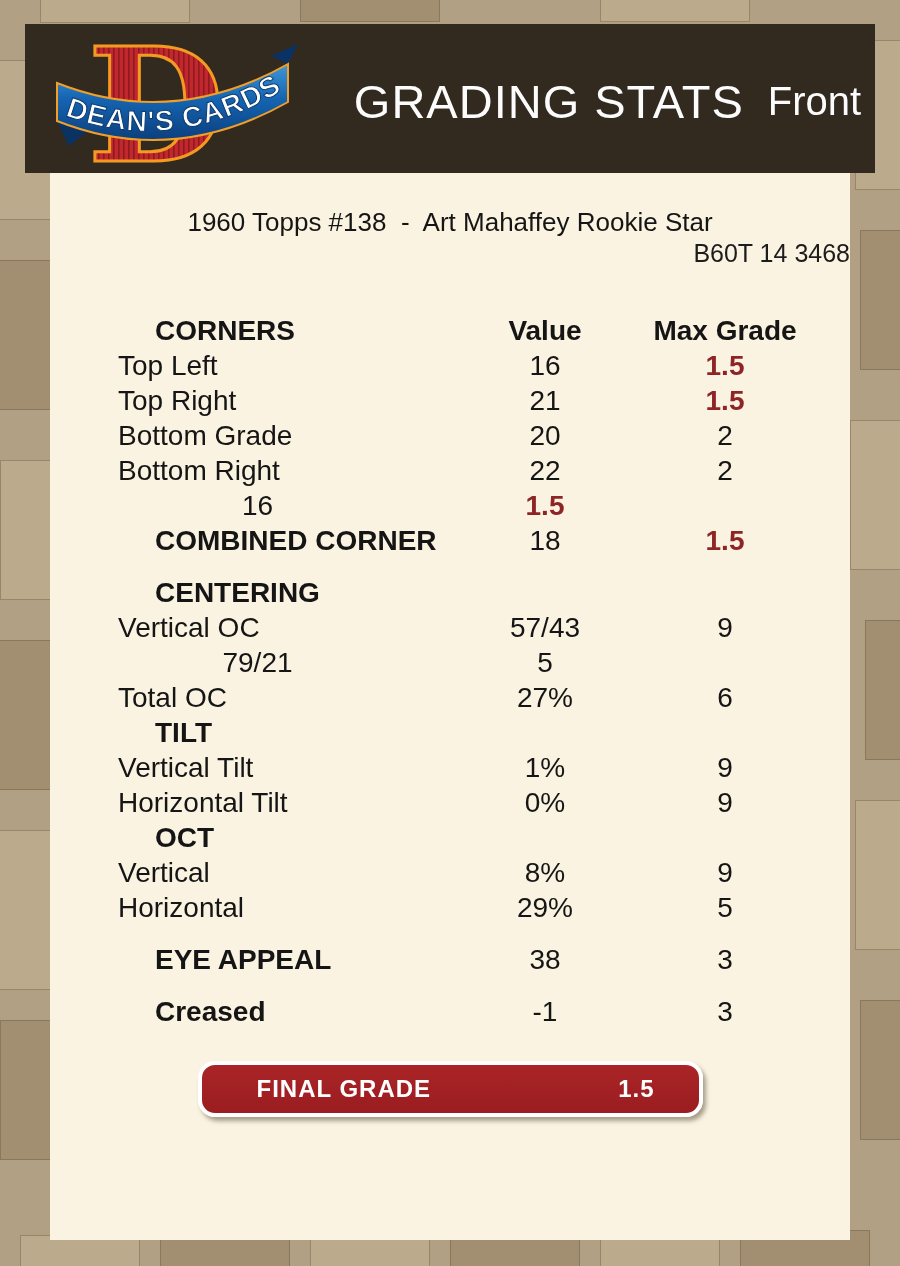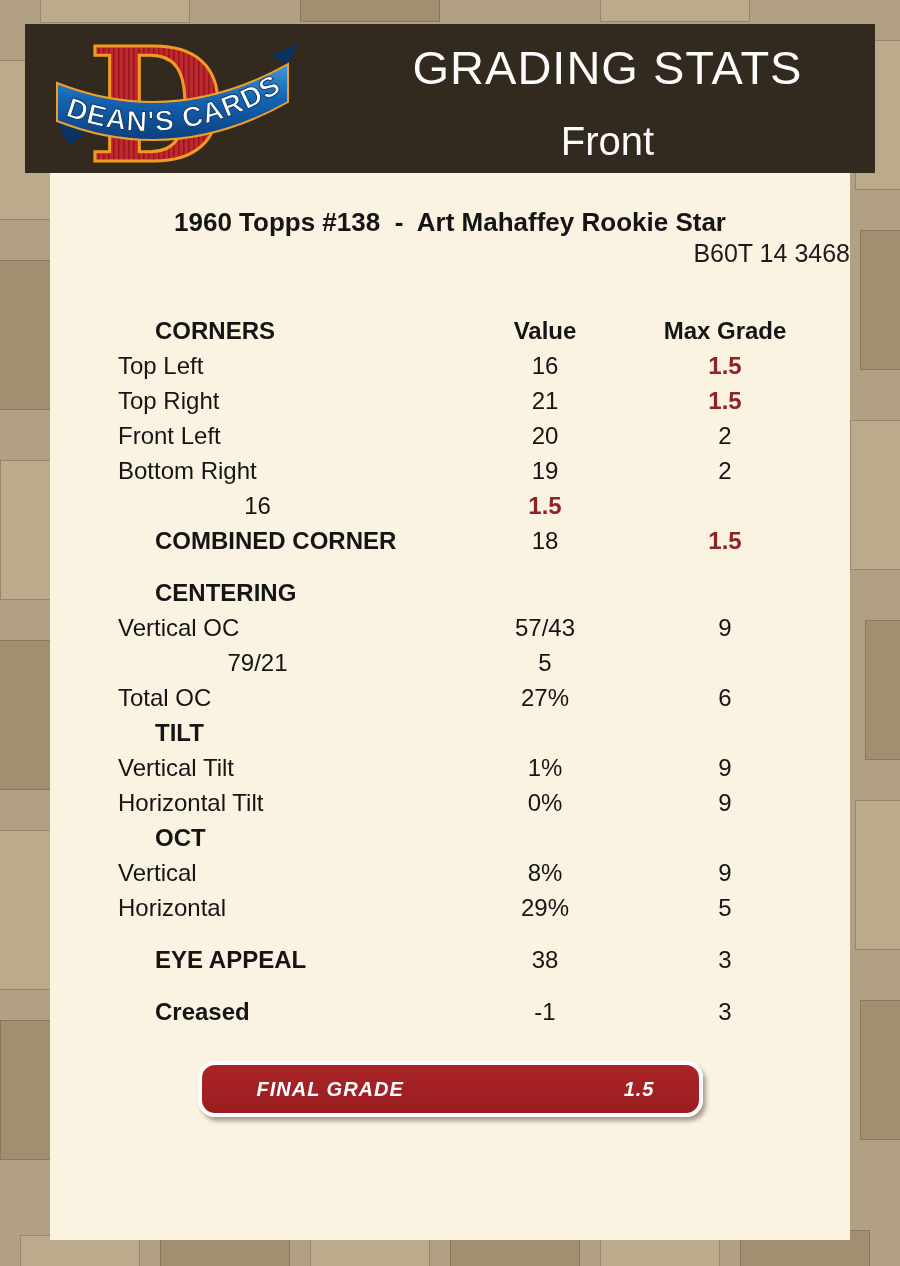--- a/index.html
+++ b/index.html
@@ -6,39 +6,39 @@
     --page-bg:#b1a084; --panel-bg:#faf3e1; --header-bg:#32291f;
     --accent-red:#8e2425; --button-red:#a02024; --text:#151515;
   }
   *{margin:0;padding:0;box-sizing:border-box;}
   html,body{width:900px;height:1266px;overflow:hidden;}
   body{font-family:"Liberation Sans",sans-serif;background:var(--page-bg);position:relative;}
   .bgcard{position:absolute;border:1px solid rgba(110,90,60,.45);background:rgba(215,195,160,.30);}
   .bgcard.dark{background:rgba(125,100,70,.28);}
   .header-bar{position:absolute;left:25px;top:24px;width:850px;height:149px;background:var(--header-bg);display:flex;align-items:center;}
   .logo{position:absolute;left:30px;top:4px;width:244px;height:140px;}
-  .titles{position:absolute;left:290px;top:0;width:585px;height:149px;display:flex;flex-direction:column;align-items:center;justify-content:center;gap:24px;padding-top:6px;}
+  .titles{position:absolute;left:290px;top:0;width:585px;height:149px;display:flex;flex-direction:row;align-items:center;justify-content:center;gap:24px;padding-top:6px;}
   .h-title{color:#fcfcfc;font-size:47px;letter-spacing:1px;}
   .h-sub{color:#fcfcfc;font-size:40px;}
   .panel{position:absolute;left:50px;top:173px;width:800px;height:1067px;background:var(--panel-bg);}
-  .card-title{margin-top:34px;text-align:center;font-size:26px;font-weight:bold;color:var(--text);height:31px;line-height:31px;}
+  .card-title{margin-top:34px;text-align:center;font-size:26px;font-weight:normal;color:var(--text);height:31px;line-height:31px;}
   .card-code{text-align:right;font-size:25px;color:#1c1c1c;height:31px;line-height:31px;}
   .gtable{margin-top:44px;}
-  .trow{display:grid;grid-template-columns:415px 160px 200px;height:35px;align-items:center;font-size:24px;color:var(--text);}
+  .trow{display:grid;grid-template-columns:415px 160px 200px;height:35px;align-items:center;font-size:28px;color:var(--text);}
   .cell.label{padding-left:105px;white-space:nowrap;}
   .cell.label.indent{padding-left:68px;}
   .cell.value,.cell.max{text-align:center;white-space:nowrap;}
   .bold{font-weight:bold;}
   .red{color:var(--accent-red);font-weight:bold;}
   .gap{height:17px;}
   .size-shift{transform:translateX(-50px);}
   .final-grade{margin:32px auto 0;width:505px;height:56px;border:4px solid #ffffff;border-radius:17px;
     background:linear-gradient(#aa2427,#9a1d20);box-shadow:3px 4px 4px rgba(100,88,70,.55);
     display:flex;align-items:center;justify-content:space-between;padding:0 44px 0 55px;cursor:pointer;}
-  .final-grade span{color:#ffffff;font-size:20px;font-weight:bold;letter-spacing:1px;font-style:italic;}
+  .final-grade span{color:#ffffff;font-size:24px;font-weight:bold;letter-spacing:1px;}
 </style>
 </head>
 <body>
 
 <div>
   <div class="bgcard" style="left:-30px;top:60px;width:120px;height:160px;"></div>
   <div class="bgcard dark" style="left:-20px;top:260px;width:110px;height:150px;"></div>
   <div class="bgcard" style="left:0px;top:460px;width:100px;height:140px;"></div>
   <div class="bgcard dark" style="left:-10px;top:640px;width:110px;height:150px;"></div>
   <div class="bgcard" style="left:-25px;top:830px;width:120px;height:160px;"></div>
@@ -103,27 +103,27 @@
         <div class="cell label indent">Top Left</div>
         <div class="cell value">16</div>
         <div class="cell max red">1.5</div>
       </div>
       <div class="trow">
         <div class="cell label indent">Top Right</div>
         <div class="cell value">21</div>
         <div class="cell max red">1.5</div>
       </div>
       <div class="trow">
-        <div class="cell label indent">Front Left</div>
+        <div class="cell label indent">Bottom Grade</div>
         <div class="cell value">20</div>
         <div class="cell max">2</div>
       </div>
       <div class="trow">
         <div class="cell label indent">Bottom Right</div>
-        <div class="cell value">19</div>
+        <div class="cell value">22</div>
         <div class="cell max">2</div>
       </div>
       <div class="trow">
         <div class="cell value">16</div>
         <div class="cell max red">1.5</div>
       </div>
       <div class="trow">
         <div class="cell label bold">COMBINED CORNER</div>
         <div class="cell value">18</div>
         <div class="cell max red">1.5</div>

